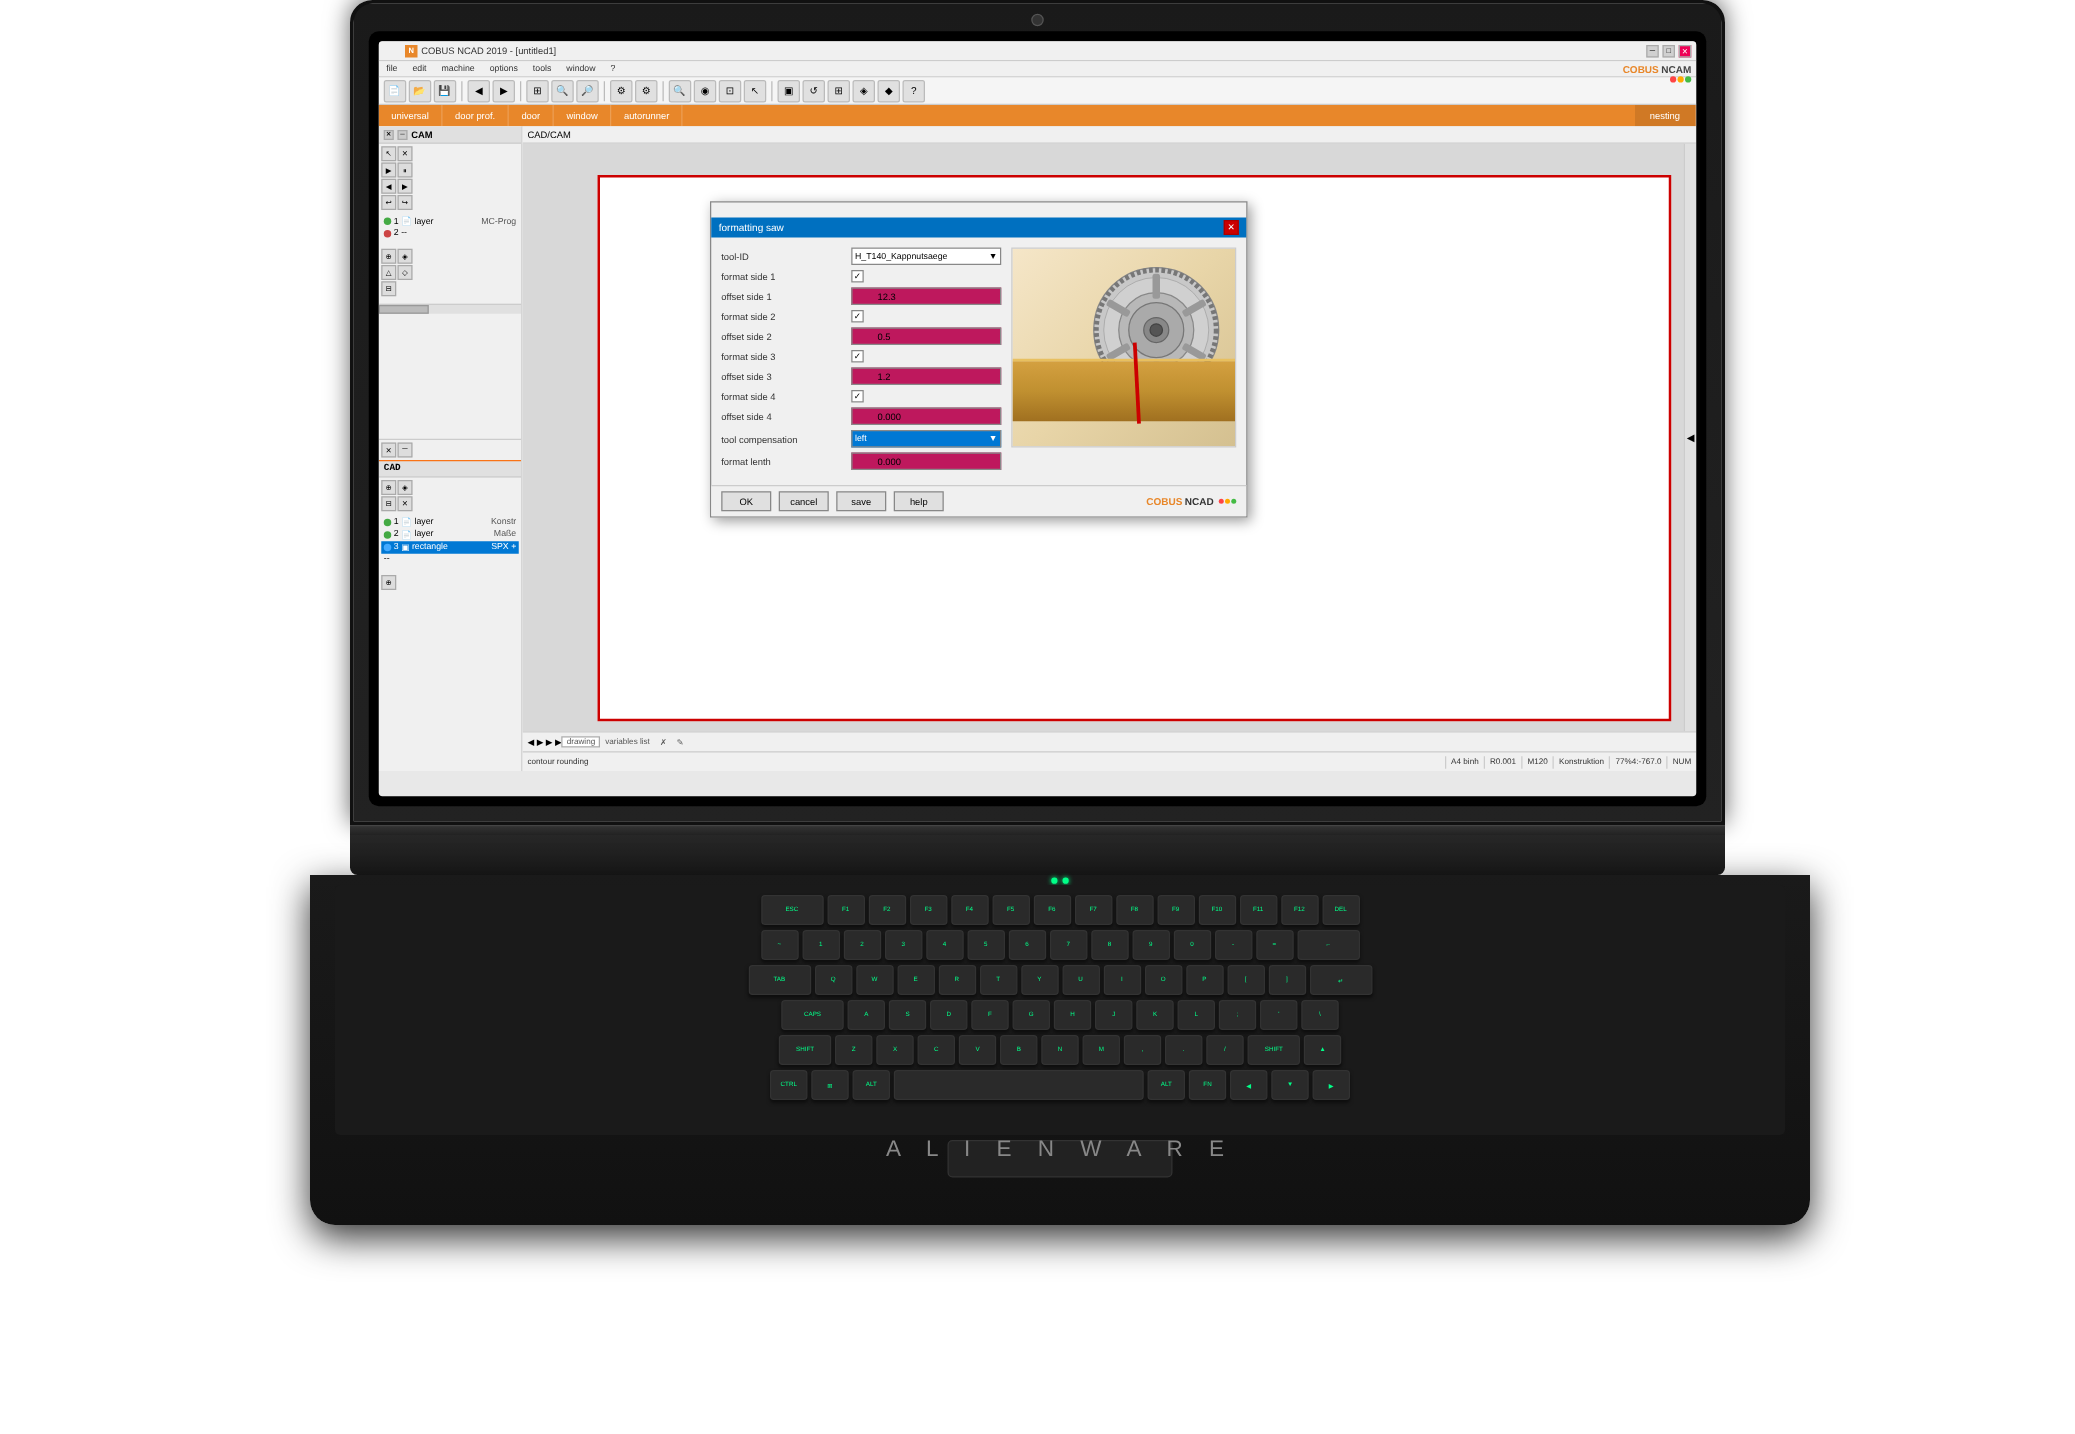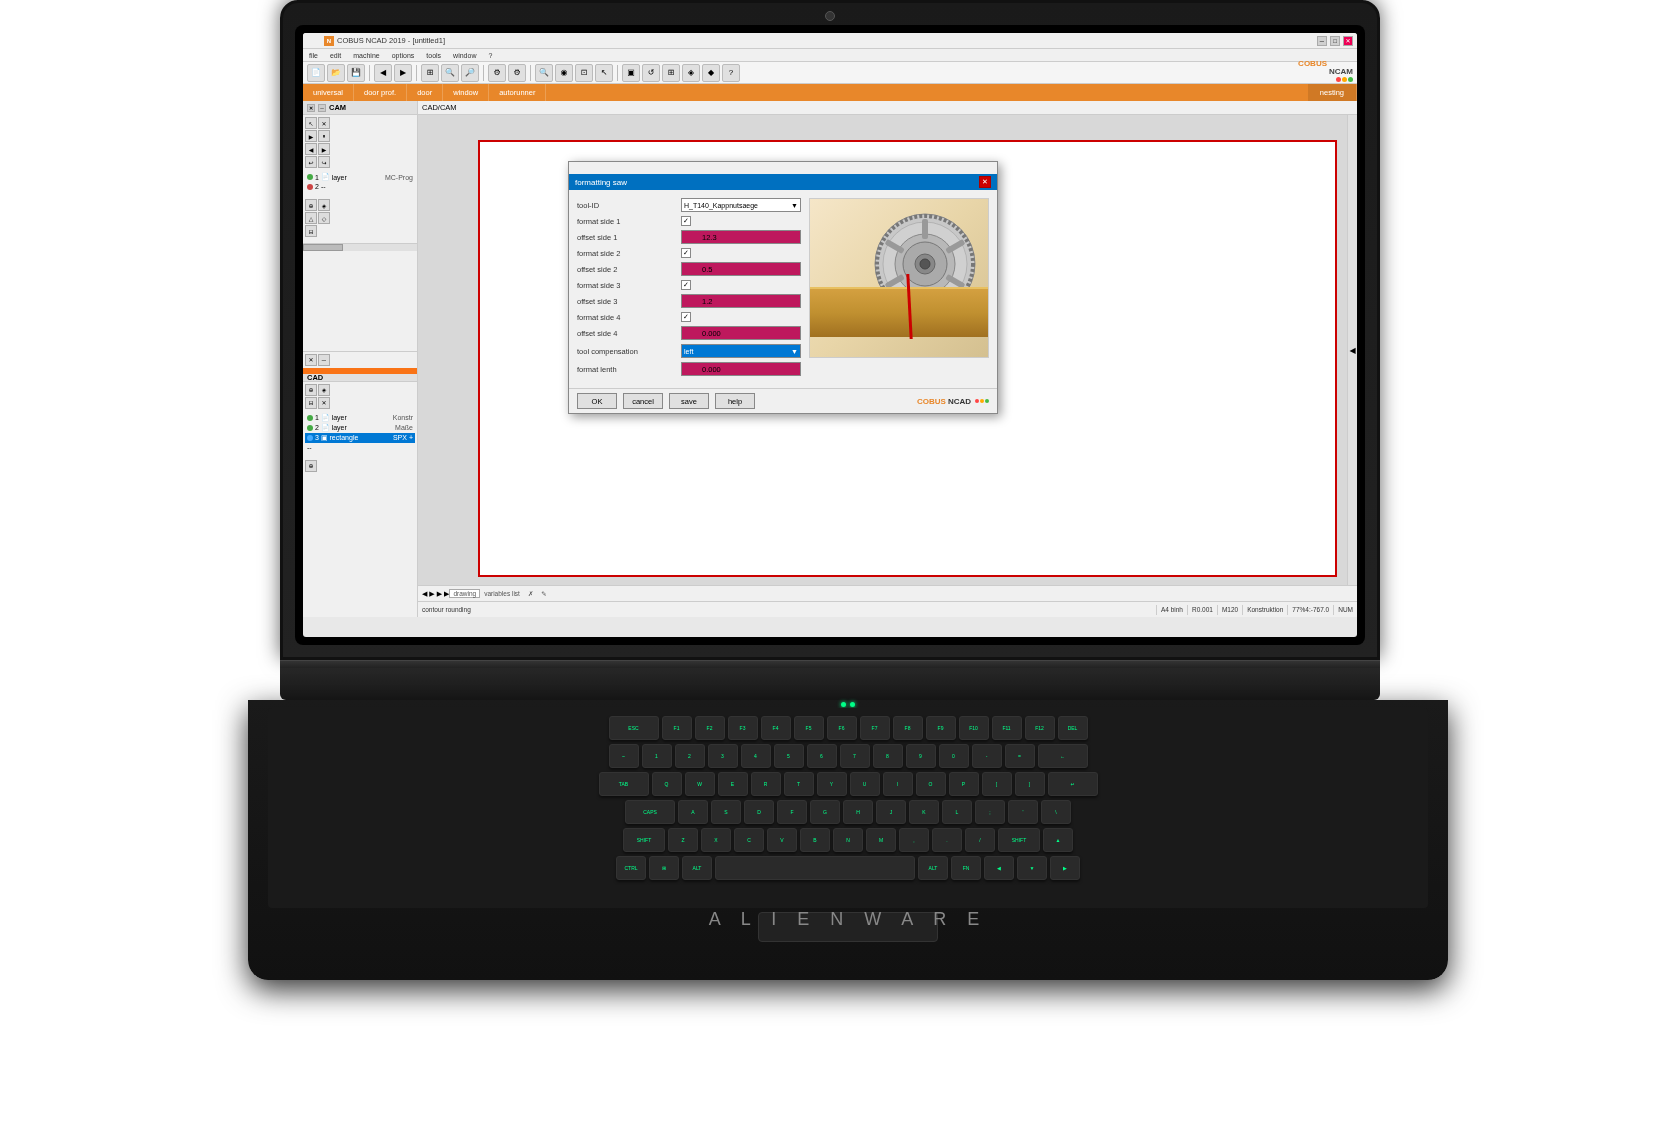--- a/index.html
+++ b/index.html
@@ -319,21 +319,22 @@
 
     .cad-panel-header {
       background: #e0e0e0;
       height: 14px;
       display: flex;
       align-items: center;
       padding: 0 4px;
       font-size: 7.5px;
       font-weight: bold;
       border-bottom: 1px solid #ccc;
-      border-top: 6px solid #f97316;
+      border-top: 1px solid #f97316;
+      font-family: Liberation Mono, monospace;
     }
 
     
     .drawing-area {
       flex: 1;
       background: #e8e8e8;
       position: relative;
       overflow: hidden;
     }
 
@@ -385,21 +386,21 @@
 
     .cobus-logo {
       display: flex;
       align-items: center;
       gap: 2px;
       font-size: 8px;
       font-weight: bold;
     }
 
     .cobus-text { color: #e8872a; }
-    .ncam-text { color: #444; margin-top: 16px; }
+    .ncam-text { color: #444; }
 
     .cobus-dots {
       display: flex;
       gap: 1px;
     }
     .cobus-dot {
       width: 5px;
       height: 5px;
       border-radius: 50%;
     }

